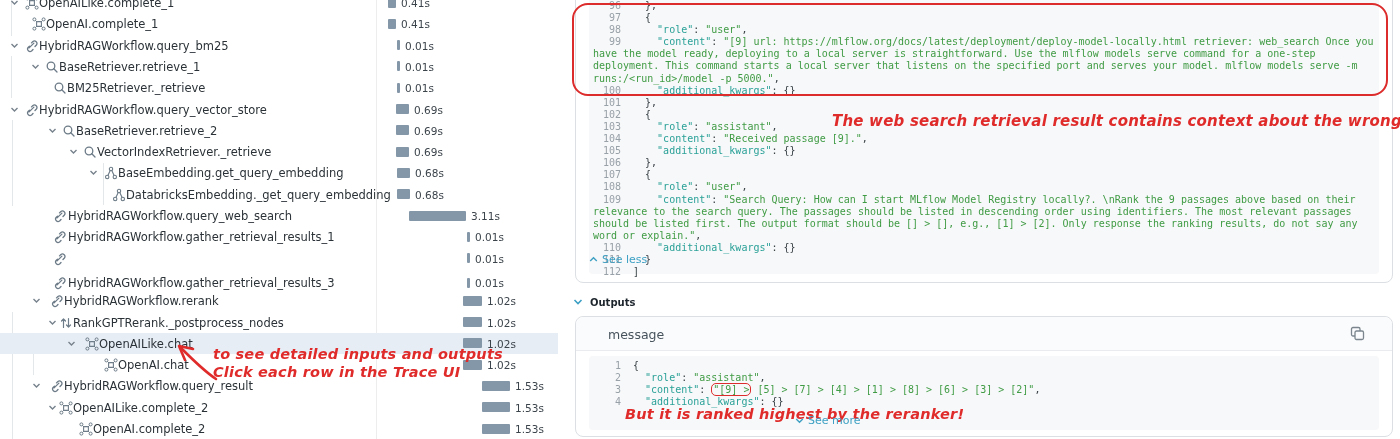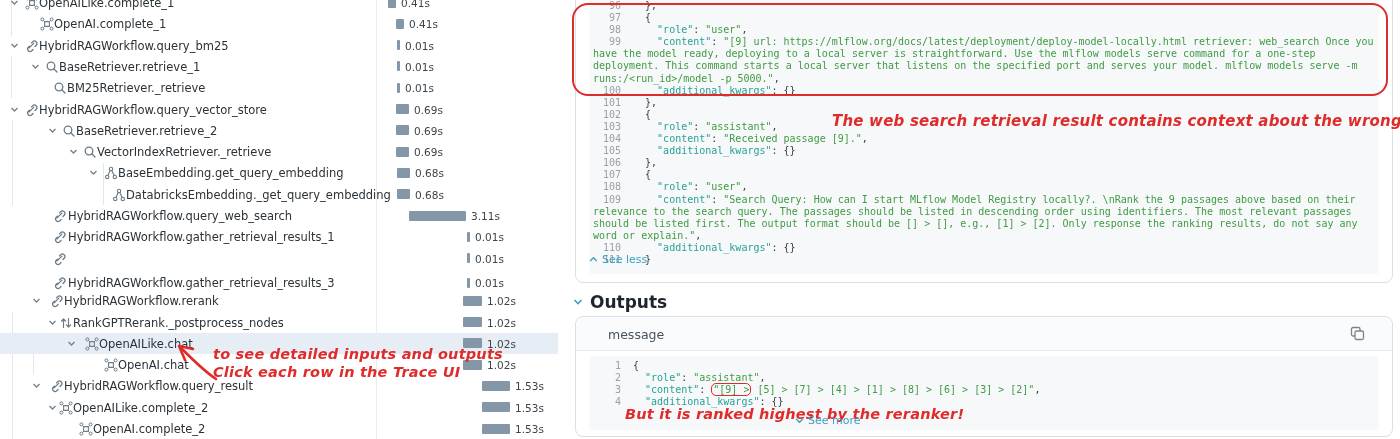--- a/index.html
+++ b/index.html
@@ -16,21 +16,21 @@
   .trow .ticon{position:absolute;top:4px;width:14px;height:14px;}
   .trow .tlabel{position:absolute;top:4px;font-size:11.5px;color:#2b3237;white-space:nowrap;}
   .trow .bar{position:absolute;top:5.5px;height:10px;background:#8497a8;border-radius:1px;}
   .trow .durlabel{position:absolute;top:5px;font-size:10.5px;color:#3c444b;white-space:nowrap;}
 
   
   .card{position:absolute;background:#fff;border:1px solid #dcdfe3;border-radius:8px;box-sizing:border-box;}
   #inputs-card{left:575px;top:-14px;width:818px;height:297px;}
   #inputs-code-bg{position:absolute;left:589px;top:-6px;width:790px;height:280px;background:#f7f8f9;border-radius:4px;}
   #outputs-label-row{position:absolute;left:573px;top:294px;height:16px;display:flex;align-items:center;gap:7px;}
-  #outputs-label-row .sec-label{font-size:17px;font-weight:bold;color:#1d252c;}
+  #outputs-label-row .sec-label{font-size:10px;font-weight:bold;color:#1d252c;}
   #outputs-card{left:575px;top:316px;width:818px;height:121px;}
   #outputs-header{position:absolute;left:576px;top:317px;width:816px;height:34px;background:#fafbfc;
                   border-bottom:1px solid #e9ebee;border-radius:8px 8px 0 0;box-sizing:border-box;}
   #outputs-header .blk-title{position:absolute;left:32px;top:10px;font-size:12.5px;color:#46525c;}
   #copy-btn{position:absolute;right:26px;top:9px;width:16px;height:16px;cursor:pointer;}
   #outputs-code-bg{position:absolute;left:589px;top:356px;width:790px;height:74px;background:#f7f8f9;border-radius:4px;}
 
   
   .code{position:absolute;font-family:"DejaVu Sans Mono","Liberation Mono",monospace;
         font-size:10px;line-height:12.1px;color:#3b4348;}
@@ -81,21 +81,21 @@
             <circle cx="11.6" cy="2.4" r="1.5" stroke="#6c7b87" stroke-width="1" fill="none"></circle>
             <circle cx="2.4" cy="11.6" r="1.5" stroke="#6c7b87" stroke-width="1" fill="none"></circle>
             <circle cx="11.6" cy="11.6" r="1.5" stroke="#6c7b87" stroke-width="1" fill="none"></circle>
             <path d="M3.5 3.5 L5 5 M10.5 3.5 L9 5 M3.5 10.5 L5 9 M10.5 10.5 L9 9" stroke="#6c7b87" stroke-width="1"></path>
           </svg>
         </span>
         <span class="tlabel" style="left:39px">OpenAILike.complete_1</span>
         <span class="bar" style="left:388px;width:8px"></span>
         <span class="durlabel" style="left:401px">0.41s</span>
       </div>
-      <div class="trow" style="top: 13.3px; margin-left: 8px;">
+      <div class="trow" style="top: 13.3px;">
         <span class="ticon" style="left:32px">
           <svg width="14" height="14" viewBox="0 0 14 14">
             <rect x="4.6" y="4.6" width="4.8" height="4.8" rx="1" stroke="#6c7b87" stroke-width="1.1" fill="none"></rect>
             <circle cx="2.4" cy="2.4" r="1.5" stroke="#6c7b87" stroke-width="1" fill="none"></circle>
             <circle cx="11.6" cy="2.4" r="1.5" stroke="#6c7b87" stroke-width="1" fill="none"></circle>
             <circle cx="2.4" cy="11.6" r="1.5" stroke="#6c7b87" stroke-width="1" fill="none"></circle>
             <circle cx="11.6" cy="11.6" r="1.5" stroke="#6c7b87" stroke-width="1" fill="none"></circle>
             <path d="M3.5 3.5 L5 5 M10.5 3.5 L9 5 M3.5 10.5 L5 9 M10.5 10.5 L9 9" stroke="#6c7b87" stroke-width="1"></path>
           </svg>
         </span>
@@ -401,20 +401,21 @@
     <div class="cl"><span class="ln">102</span><span class="p">  {</span></div>
     <div class="cl"><span class="ln">103</span><span class="p">    </span><span class="k">"role"</span><span class="p">: </span><span class="s">"assistant"</span><span class="p">,</span></div>
     <div class="cl"><span class="ln">104</span><span class="p">    </span><span class="k">"content"</span><span class="p">: </span><span class="s">"Received passage [9]."</span><span class="p">,</span></div>
     <div class="cl"><span class="ln">105</span><span class="p">    </span><span class="k">"additional_kwargs"</span><span class="p">: {}</span></div>
     <div class="cl"><span class="ln">106</span><span class="p">  },</span></div>
     <div class="cl"><span class="ln">107</span><span class="p">  {</span></div>
     <div class="cl"><span class="ln">108</span><span class="p">    </span><span class="k">"role"</span><span class="p">: </span><span class="s">"user"</span><span class="p">,</span></div>
     <div class="cl"><span class="ln">109</span><span class="p">    </span><span class="k">"content"</span><span class="p">: </span><span class="s">"Search Query: How can I start MLflow Model Registry locally?. \nRank the 9 passages above based on their relevance to the search query. The passages should be listed in descending order using identifiers. The most relevant passages should be listed first. The output format should be [] &gt; [], e.g., [1] &gt; [2]. Only response the ranking results, do not say any word or explain."</span><span class="p">,</span></div>
     <div class="cl"><span class="ln">110</span><span class="p">    </span><span class="k">"additional_kwargs"</span><span class="p">: {}</span></div>
     <div class="cl"><span class="ln">111</span><span class="p">  }</span></div>
+    <div class="cl"><span class="ln">112</span><span class="p">]</span></div>
   </div>
 <div id="see-less">
   <span class="link">
     <svg width="9" height="7" viewBox="0 0 9 7">
         <path d="M1.2 5 L4.5 1.8 L7.8 5" stroke="#3da0c4" stroke-width="1.4" fill="none"></path>
       </svg>
     <span>See less</span>
   </span>
 </div>
 <div id="anno-box"></div>

